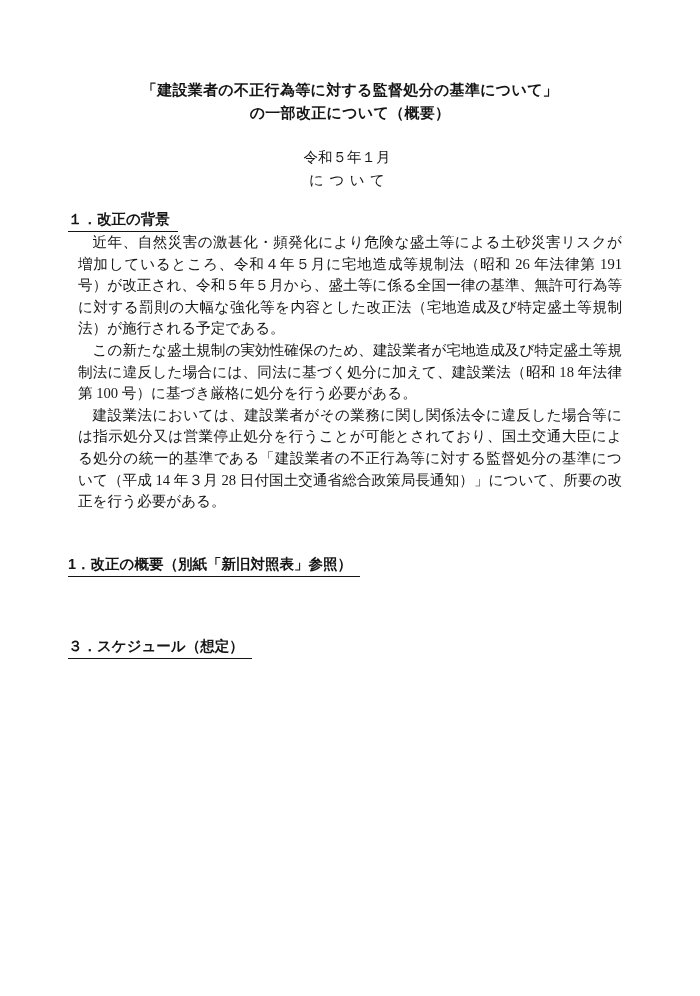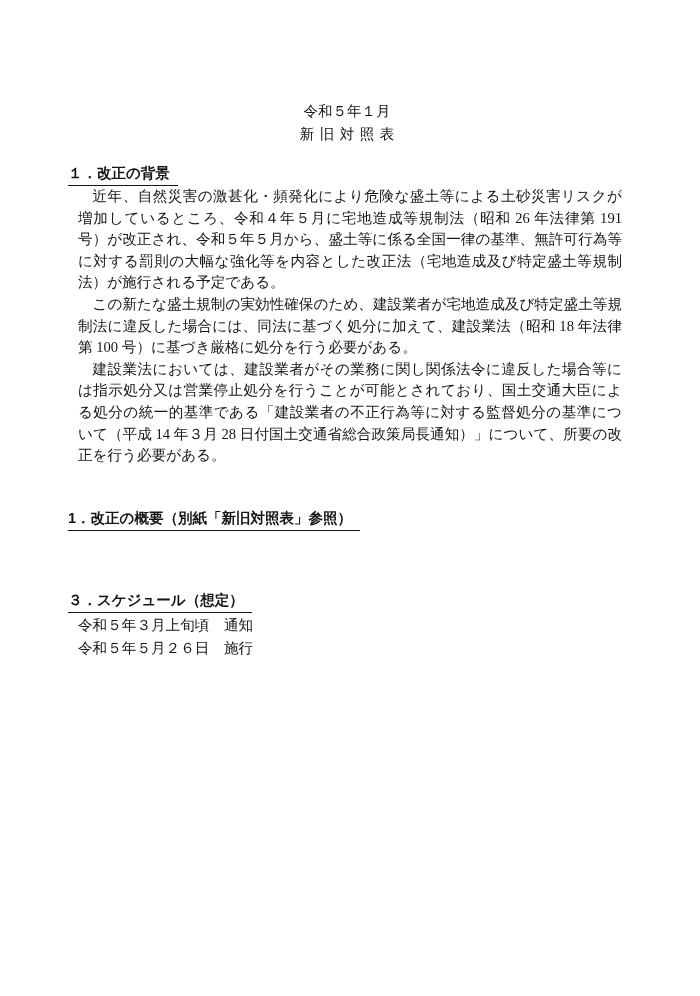--- a/index.html
+++ b/index.html
@@ -70,39 +70,39 @@
     margin-top: 1px;
   }
   .schedule-line .event { margin-left: 1em; }
 </style>
 </head>
 <body>
 
 <div class="page">
   <div class="content">
 
+    <div class="doc-title">
+      <div>「建設業者の不正行為等に対する監督処分の基準について」</div>
+      <div>の一部改正について（概要）</div>
+    </div>
 
     <div class="meta">
       <div>令和５年１月</div>
-      <div><span class="org-inner">新旧対照表</span></div>
+      <div><span class="org-inner">について</span></div>
     </div>
 
     <div class="section section-1">
       <div class="section-heading"><span class="hd">１．改正の背景</span></div>
       <p class="body-par">近年、自然災害の激甚化・頻発化により危険な盛土等による土砂災害リスクが増加しているところ、令和４年５月に宅地造成等規制法（昭和 26 年法律第 191 号）が改正され、令和５年５月から、盛土等に係る全国一律の基準、無許可行為等に対する罰則の大幅な強化等を内容とした改正法（宅地造成及び特定盛土等規制法）が施行される予定である。</p>
       <p class="body-par">この新たな盛土規制の実効性確保のため、建設業者が宅地造成及び特定盛土等規制法に違反した場合には、同法に基づく処分に加えて、建設業法（昭和 18 年法律第 100 号）に基づき厳格に処分を行う必要がある。</p>
       <p class="body-par">建設業法においては、建設業者がその業務に関し関係法令に違反した場合等には指示処分又は営業停止処分を行うことが可能とされており、国土交通大臣による処分の統一的基準である「建設業者の不正行為等に対する監督処分の基準について（平成 14 年３月 28 日付国土交通省総合政策局長通知）」について、所要の改正を行う必要がある。</p>
     </div>
 
     <div class="section section-2">
       <div class="section-heading"><span class="hd">1．改正の概要（別紙「新旧対照表」参照）</span></div>
     </div>
 
     <div class="section section-3">
       <div class="section-heading"><span class="hd">３．スケジュール（想定）</span></div>
-      <div class="schedule">
-        <div class="schedule-line"><span>令和５年３月上旬頃</span><span class="event">通知</span></div>
-        <div class="schedule-line"><span>令和５年５月２６日</span><span class="event">施行</span></div>
-      </div>
     </div>
 
   </div>
 </div>
 
 </body></html>

